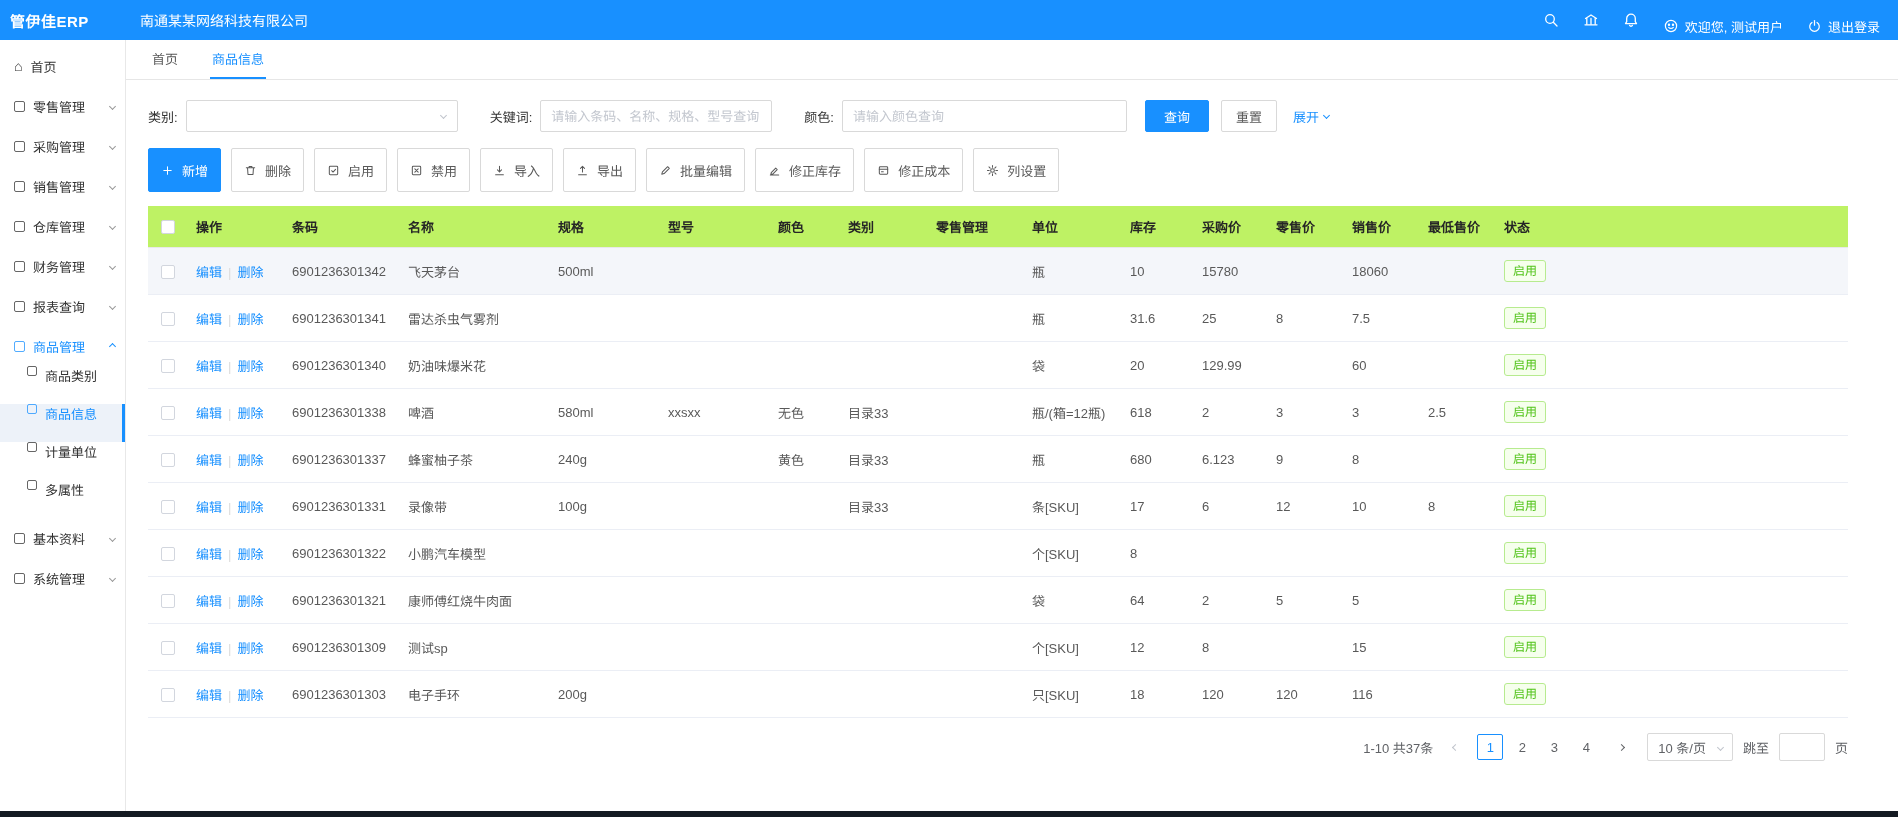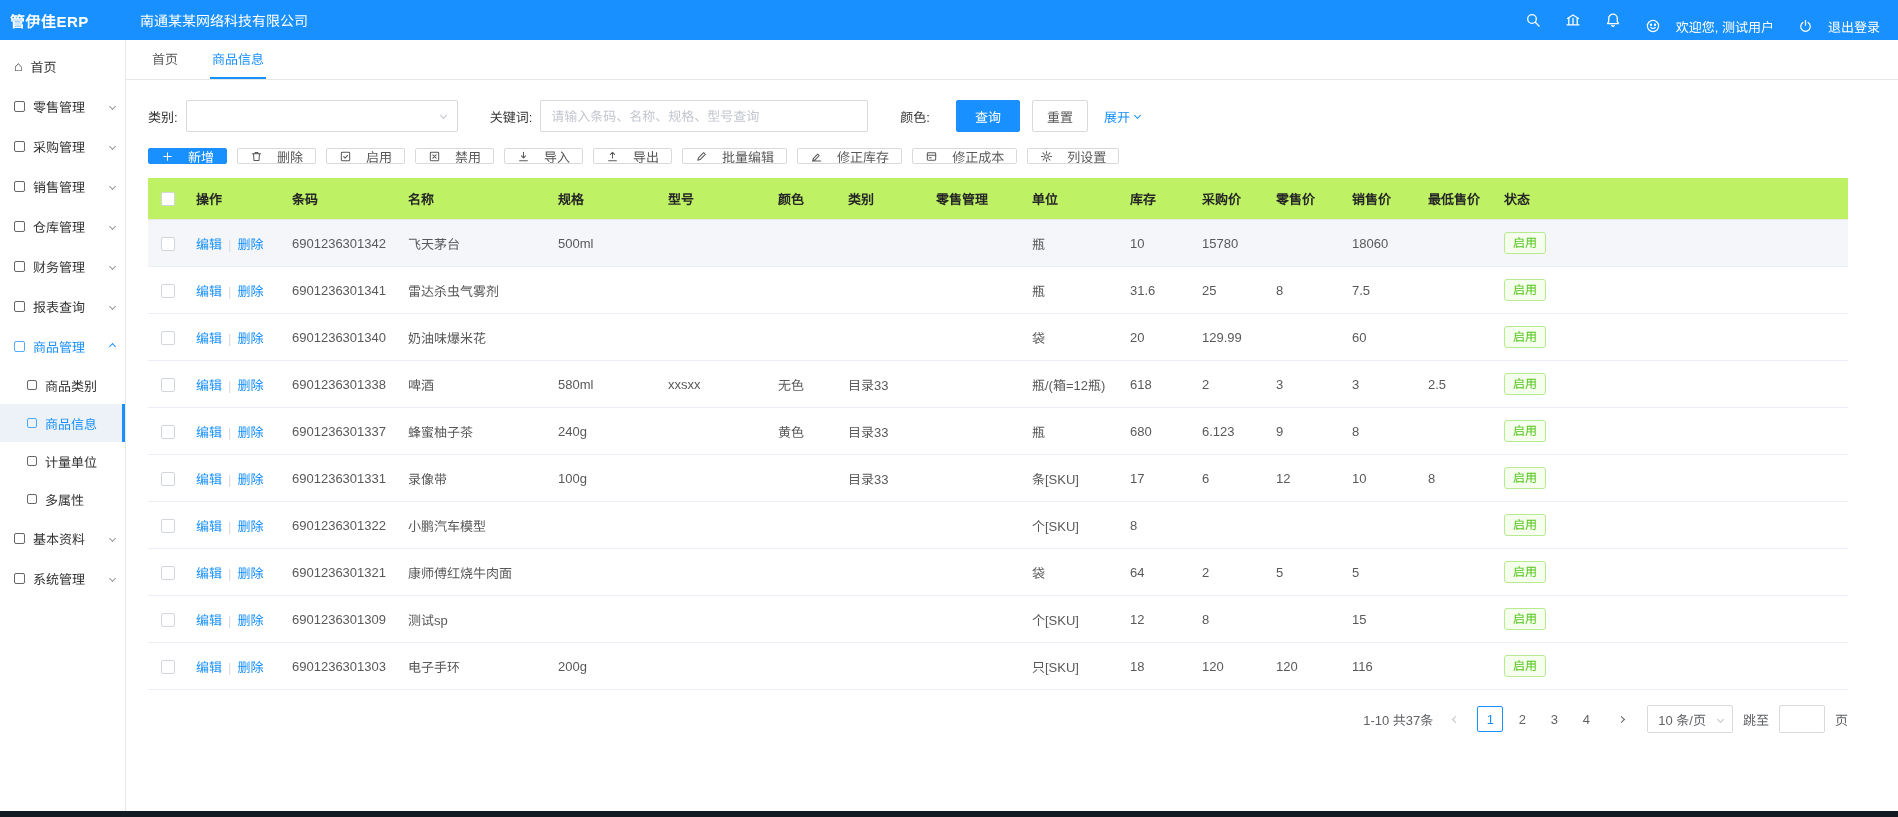--- a/index.html
+++ b/index.html
@@ -11,37 +11,37 @@
 
   
   .app-header {
     height: 40px; background: var(--primary, #1890ff); color: #fff;
     display: flex; align-items: center; padding: 0 18px 0 10px;
   }
   .logo { font-size: 15px; font-weight: bold; letter-spacing: .5px; width: 116px; }
   .company { font-size: 14px; margin-left: 14px; }
   .header-right { margin-left: auto; display: flex; align-items: center; gap: 24px; }
   .h-icon { display: inline-flex; align-items: center; cursor: pointer; }
-  .h-user, .h-logout { display: inline-flex; align-items: center; gap: 15px; cursor: pointer; font-size: 13px; margin-top: 12px; }
+  .h-user, .h-logout { display: inline-flex; align-items: center; gap: 6px; cursor: pointer; font-size: 13px; margin-top: 12px; }
 
   
   .app-body { display: flex; height: calc(817px - 40px); }
   .sidebar { width: 126px; border-right: 1px solid #e8e8e8; padding-top: 6px; background: #fff; flex: none; }
   .main { flex: 1; display: flex; flex-direction: column; min-width: 0; }
 
   
   .menu-item {
     display: flex; align-items: center; gap: 8px; height: 40px;
     padding: 0 10px 0 14px; color: #333; cursor: pointer;
   }
   .menu-item .mi-label { flex: 1; }
   .menu-item.parent-active { color: var(--primary, #1890ff); }
   .menu-item.parent-active .chev { border-color: currentColor; }
   .submenu-item {
-    display: flex; align-items: center; gap: 8px; height: 38px;
+    display: flex; align-items: flex-start; gap: 8px; height: 38px;
     padding: 0 10px 0 27px; color: #333; cursor: pointer; position: relative;
   }
   .submenu-item.active { background: #edf2f9; color: var(--primary, #1890ff); }
   .submenu-item.active::after {
     content: ""; position: absolute; right: 0; top: 0; bottom: 0; width: 3px;
     background: var(--primary, #1890ff);
   }
   .mi-icon.glyph { font-size: 14px; line-height: 1; }
   .mi-icon.sq {
     width: 11px; height: 11px; border: 1.3px solid currentColor; border-radius: 2px;
@@ -69,33 +69,33 @@
 
   
   .filter-row { display: flex; align-items: center; margin: 6px 0 16px; }
   .f-label { color: #333; margin-right: 8px; }
   .f-select { position: relative; width: 272px; height: 32px; background: #fff;
     border: 1px solid #d9d9d9; border-radius: 2px; cursor: pointer; }
   .f-select .chev { position: absolute; right: 11px; top: 12px; border-color: #c0c4cc; }
   .f-input { height: 32px; border: 1px solid #d9d9d9; border-radius: 2px;
     padding: 0 10px; font-size: 13px; font-family: inherit; color: #333; outline: none; }
   .f-input::placeholder { color: #c3c7cf; }
-  .w272 { width: 328px; } .w285 { width: 285px; }
+  .w272 { width: 232px; } .w285 { width: 285px; }
   .gap26 { margin-left: 32px; }
   .btn { height: 32px; border-radius: 2px; font-size: 13px; font-family: inherit; cursor: pointer; }
   .btn-primary { background: var(--primary, #1890ff); border: 1px solid var(--primary, #1890ff);
     color: #fff; padding: 0 18px; margin-left: 18px; }
   .btn-default { background: #fff; border: 1px solid #d9d9d9; color: #595959; padding: 0 14px; margin-left: 12px; }
   .expand-link { color: var(--primary, #1890ff); display: inline-flex; align-items: center; gap: 5px;
     margin-left: 16px; cursor: pointer; }
   .expand-link .chev { border-color: currentColor; margin-top: -2px; }
 
   
   .toolbar { display: flex; gap: 10px; margin-bottom: 14px; }
-  .tb-btn { height: 16px; display: inline-flex; align-items: center; gap: 14px; padding: 0 12px;
+  .tb-btn { height: 44px; display: inline-flex; align-items: center; gap: 8px; padding: 0 12px;
     background: #fff; border: 1px solid #d9d9d9; border-radius: 2px; color: #595959;
     font-size: 13px; font-family: inherit; cursor: pointer; }
   .tb-btn.primary { background: var(--primary, #1890ff); border-color: var(--primary, #1890ff); color: #fff; }
   .tb-icon { display: inline-flex; align-items: center; }
 
   
   table { width: 100%; border-collapse: collapse; table-layout: fixed; font-size: 13px; }
   thead th { background: #bef264; color: #262626; font-weight: 600; text-align: left;
     padding: 11px 8px; border-bottom: 1px solid #e8e8e8; white-space: nowrap; }
   tbody td { padding: 12px 8px; border-bottom: 1px solid #ebeef5; color: #595959;
@@ -262,20 +262,21 @@
     <div class="content">
 
       <div class="filter-row">
         <span class="f-label">类别:</span>
         <div class="f-select">
           <span class="chev cd"></span>
         </div>
         <span class="f-label gap26">关键词:</span>
         <input class="f-input w272" placeholder="请输入条码、名称、规格、型号查询" style="">
         <span class="f-label gap26">颜色:</span>
+        <input class="f-input w285" placeholder="请输入颜色查询" style="">
         <button class="btn btn-primary">查询</button>
         <button class="btn btn-default">重置</button>
         <span class="expand-link">
           <span>展开</span>
           <span class="chev cd"></span>
         </span>
       </div>
 
       <div class="toolbar">
           <button class="tb-btn primary">

